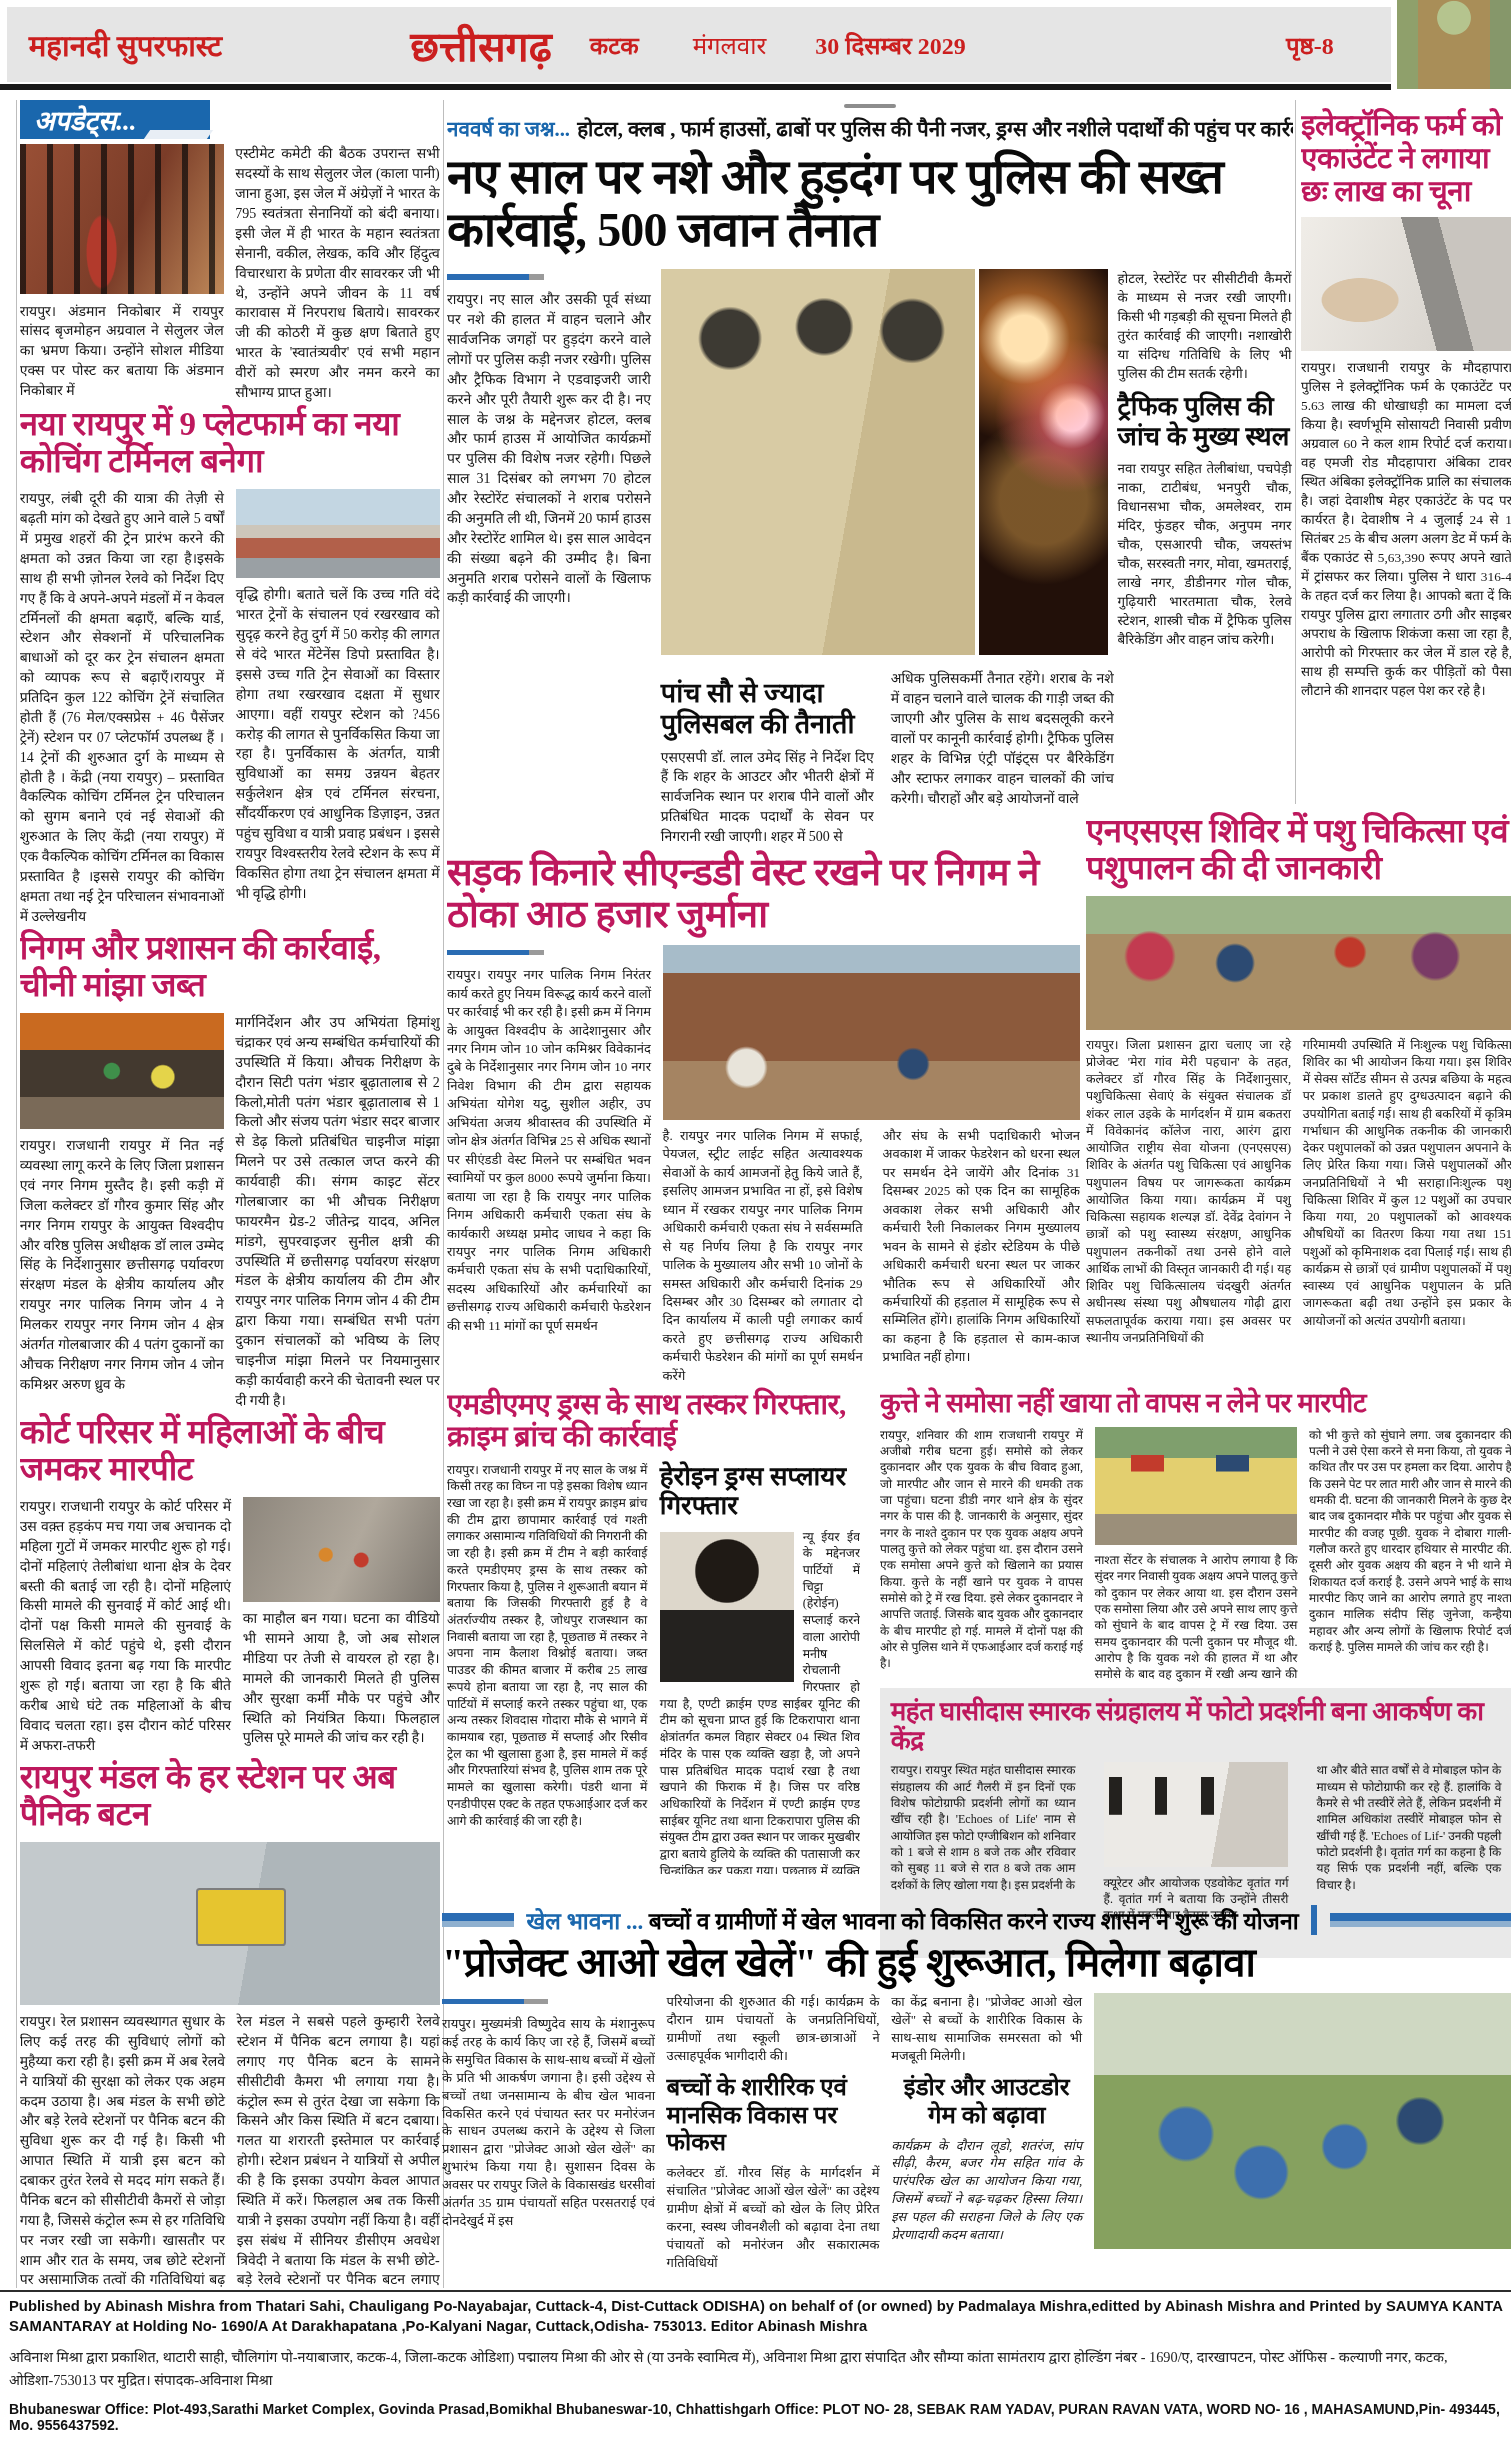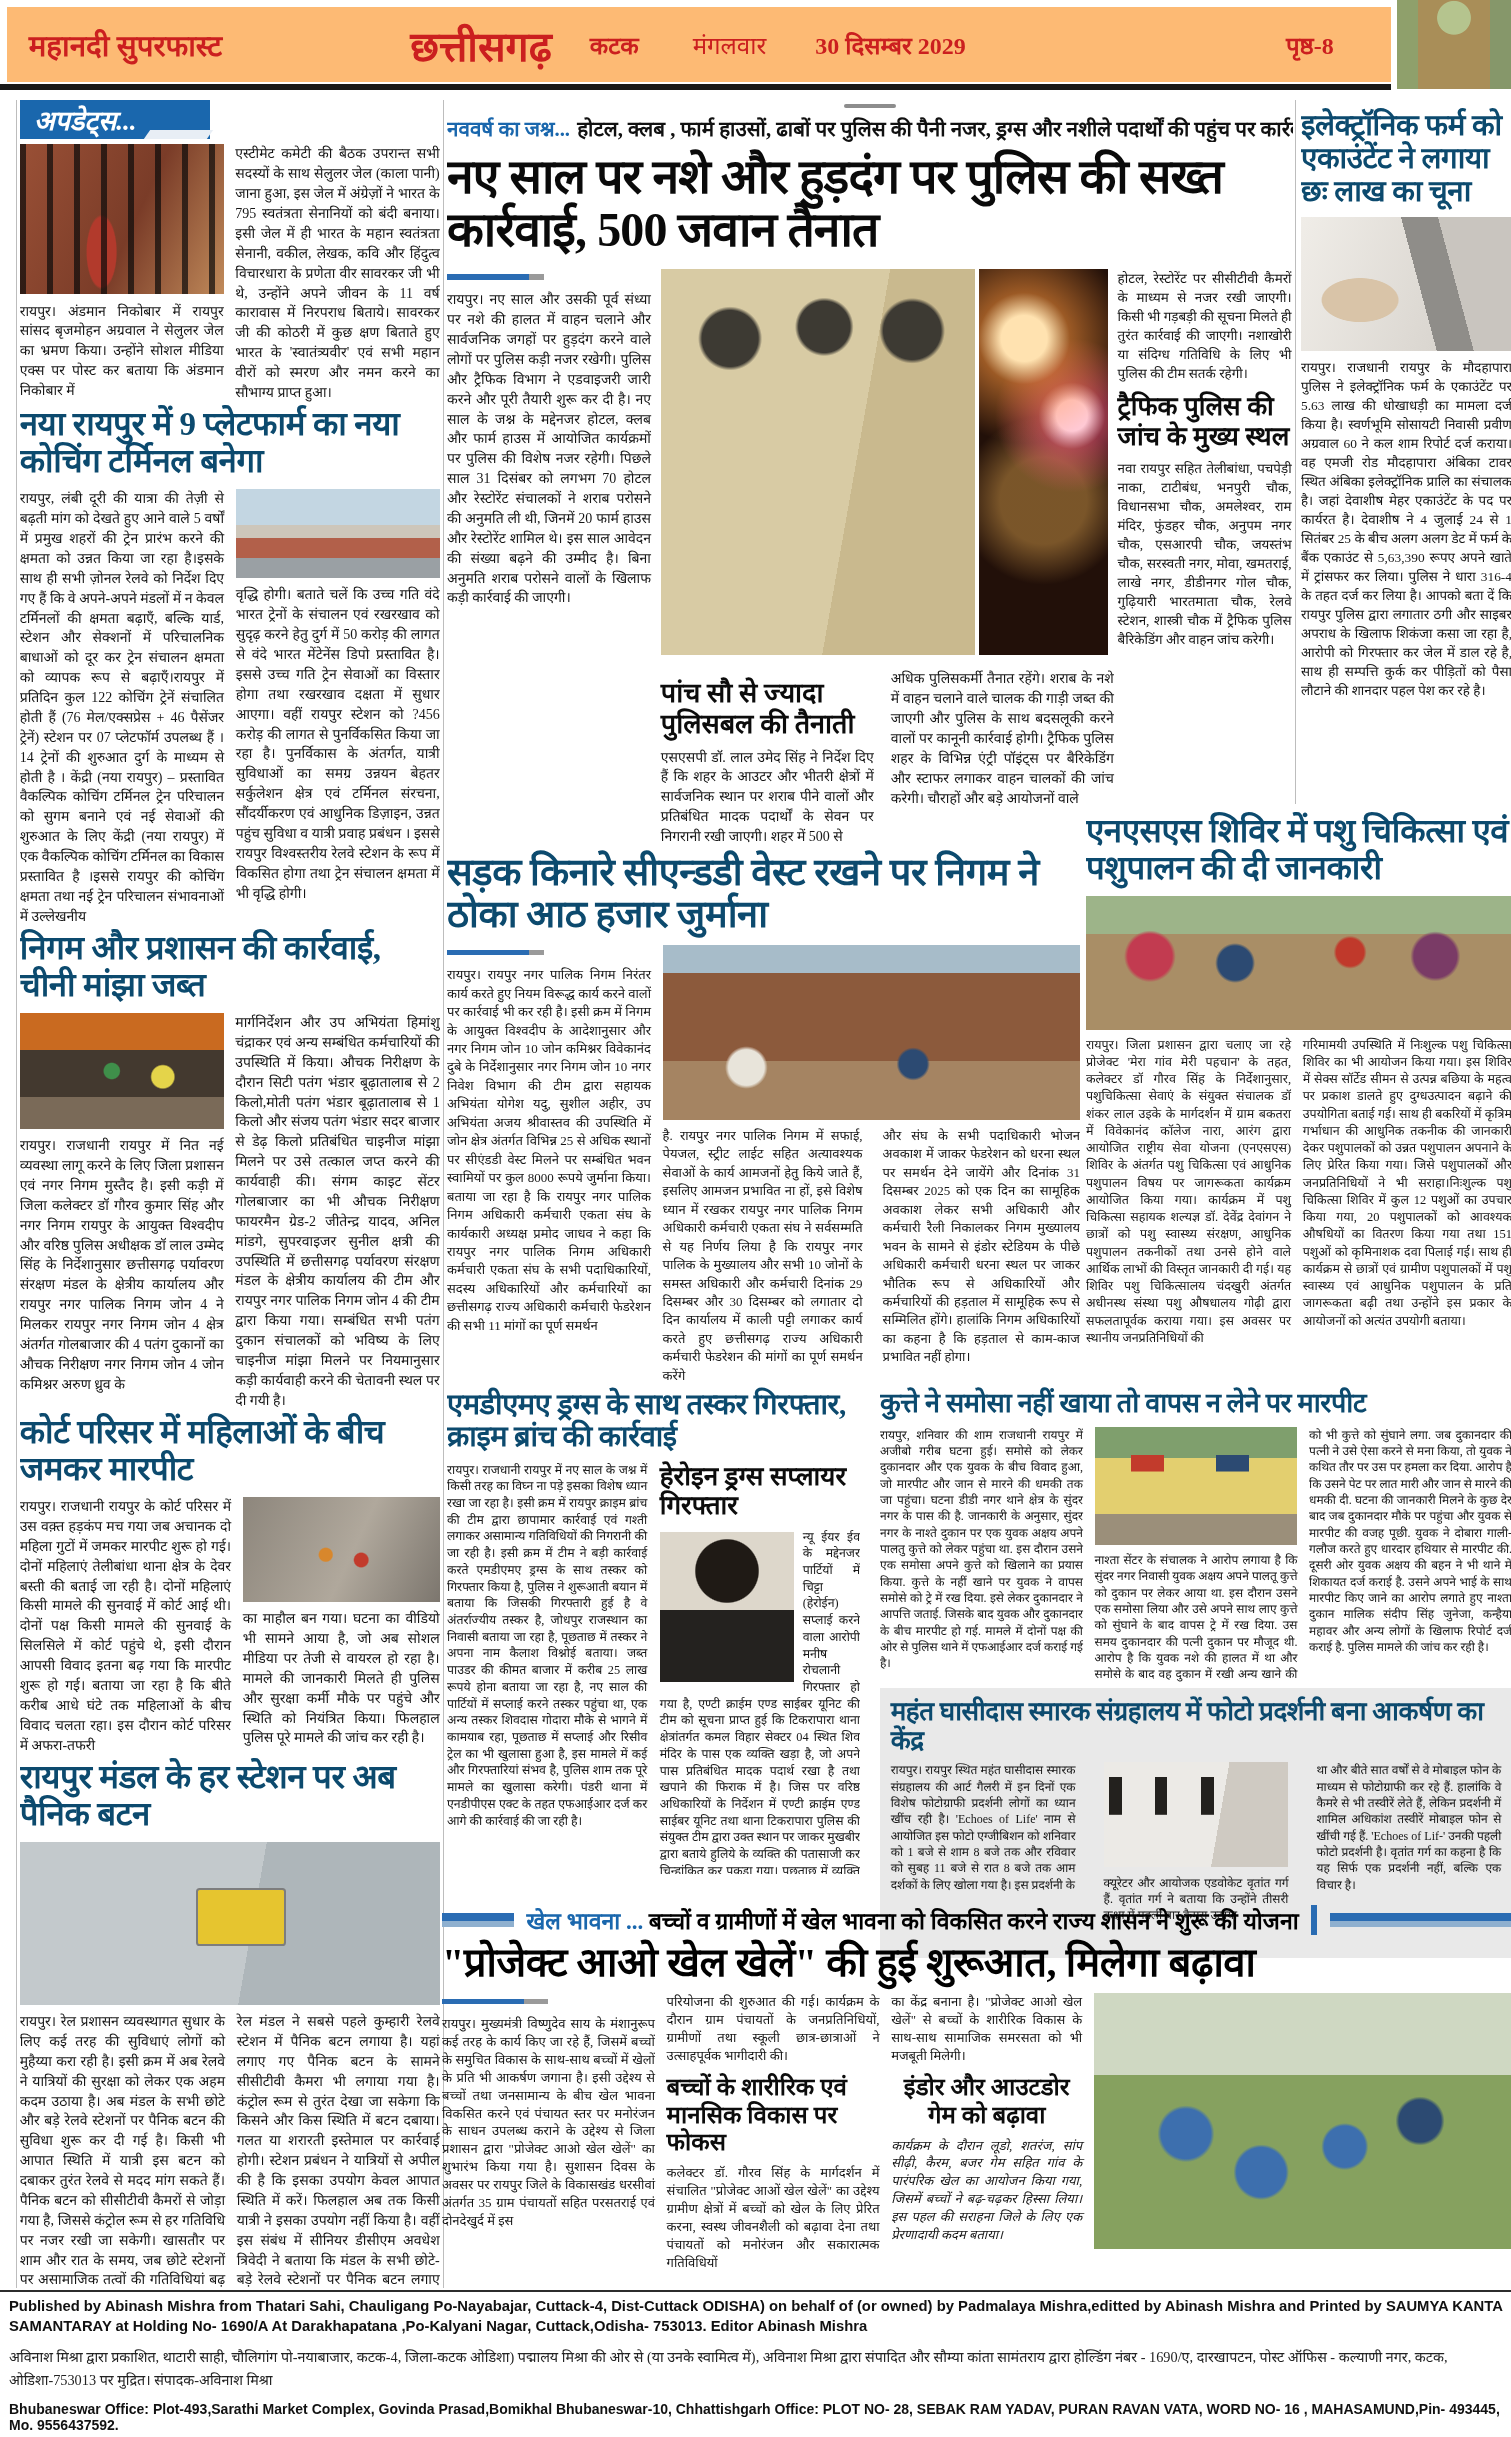--- a/index.html
+++ b/index.html
@@ -1,38 +1,38 @@
 <!DOCTYPE html>
 <html lang="hi" style="font-size:14.3px"><head>
 <meta charset="utf-8">
 <style>
   html,body{margin:0;padding:0;background:#ffffff;}
   body{font-family:"Liberation Serif","DejaVu Serif",serif;}
   #page{position:relative;width:1512px;height:2438px;background:#fff;overflow:hidden;}
 
   
-  .masthead{position:absolute;left:7.2px;top:7.2px;width:1384px;height:75px;background:#fdba74;
+  .masthead{position:absolute;left:7.2px;top:7.2px;width:1384px;height:75px;background:#e5e5e5;
     display:flex;align-items:center;box-sizing:border-box;padding:0 21.5px;color:#cb1f1f;}
   .mh-title{font-size:29.5px;font-weight:bold;}
   .mh-edition{font-size:41px;font-weight:bold;margin-left:188px;}
   .mh-city{font-size:24px;font-weight:bold;margin-left:38px;}
   .mh-day{font-size:24px;font-weight:normal;margin-left:54px;}
   .mh-date{font-size:24px;font-weight:bold;margin-left:49px;}
   .mh-page{font-size:24px;font-weight:bold;margin-left:auto;margin-right:36px;}
   .top-rule{position:absolute;left:0;top:84px;width:1391px;height:6.3px;background:#1a1a1a;}
   .temple{position:absolute;left:1397px;top:0;width:114px;height:89px;
     background:radial-gradient(circle at 50% 20%,#b5c48e 0 18%,transparent 19%),
     linear-gradient(90deg,#8fa06b 0 18%,#a98e58 18% 82%,#86976a 82%),
     linear-gradient(#9db37e,#7d6a45);}
 
   
   .vrule{position:absolute;width:0.9px;background:#bdbdbd;}
   
   
-  .art-h{font-weight:bold;color:#0c4a6e;line-height:1.12;letter-spacing:-0.4px;margin:3.6px 0 9px;}
+  .art-h{font-weight:bold;color:#be185d;line-height:1.12;letter-spacing:-0.4px;margin:3.6px 0 9px;}
   .body-txt{font-size:14px;line-height:1.42;text-align:justify;color:#161616;}
   .cols{display:flex;gap:11.6px;}
   .dash{height:5.4px;margin:5.4px 0 10.7px;background:linear-gradient(to right,#2a6cb3 0 82px,#9a9a9a 82px calc(100% - 107px),transparent calc(100% - 107px));}
   .subhead{font-weight:bold;color:#0c0c0c;line-height:1.15;margin:9px 0 7.2px;}
   .ph{margin:0 0 7.2px 0;}
 
   
   #leftcol{position:absolute;left:19.7px;top:100px;width:420px;height:2192px;overflow:hidden;}
   .updates{width:190px;height:39px;background:#1a67ad;color:#fff;font-size:27px;font-weight:bold;
     font-style:italic;display:flex;align-items:center;padding-left:14.3px;box-sizing:border-box;

